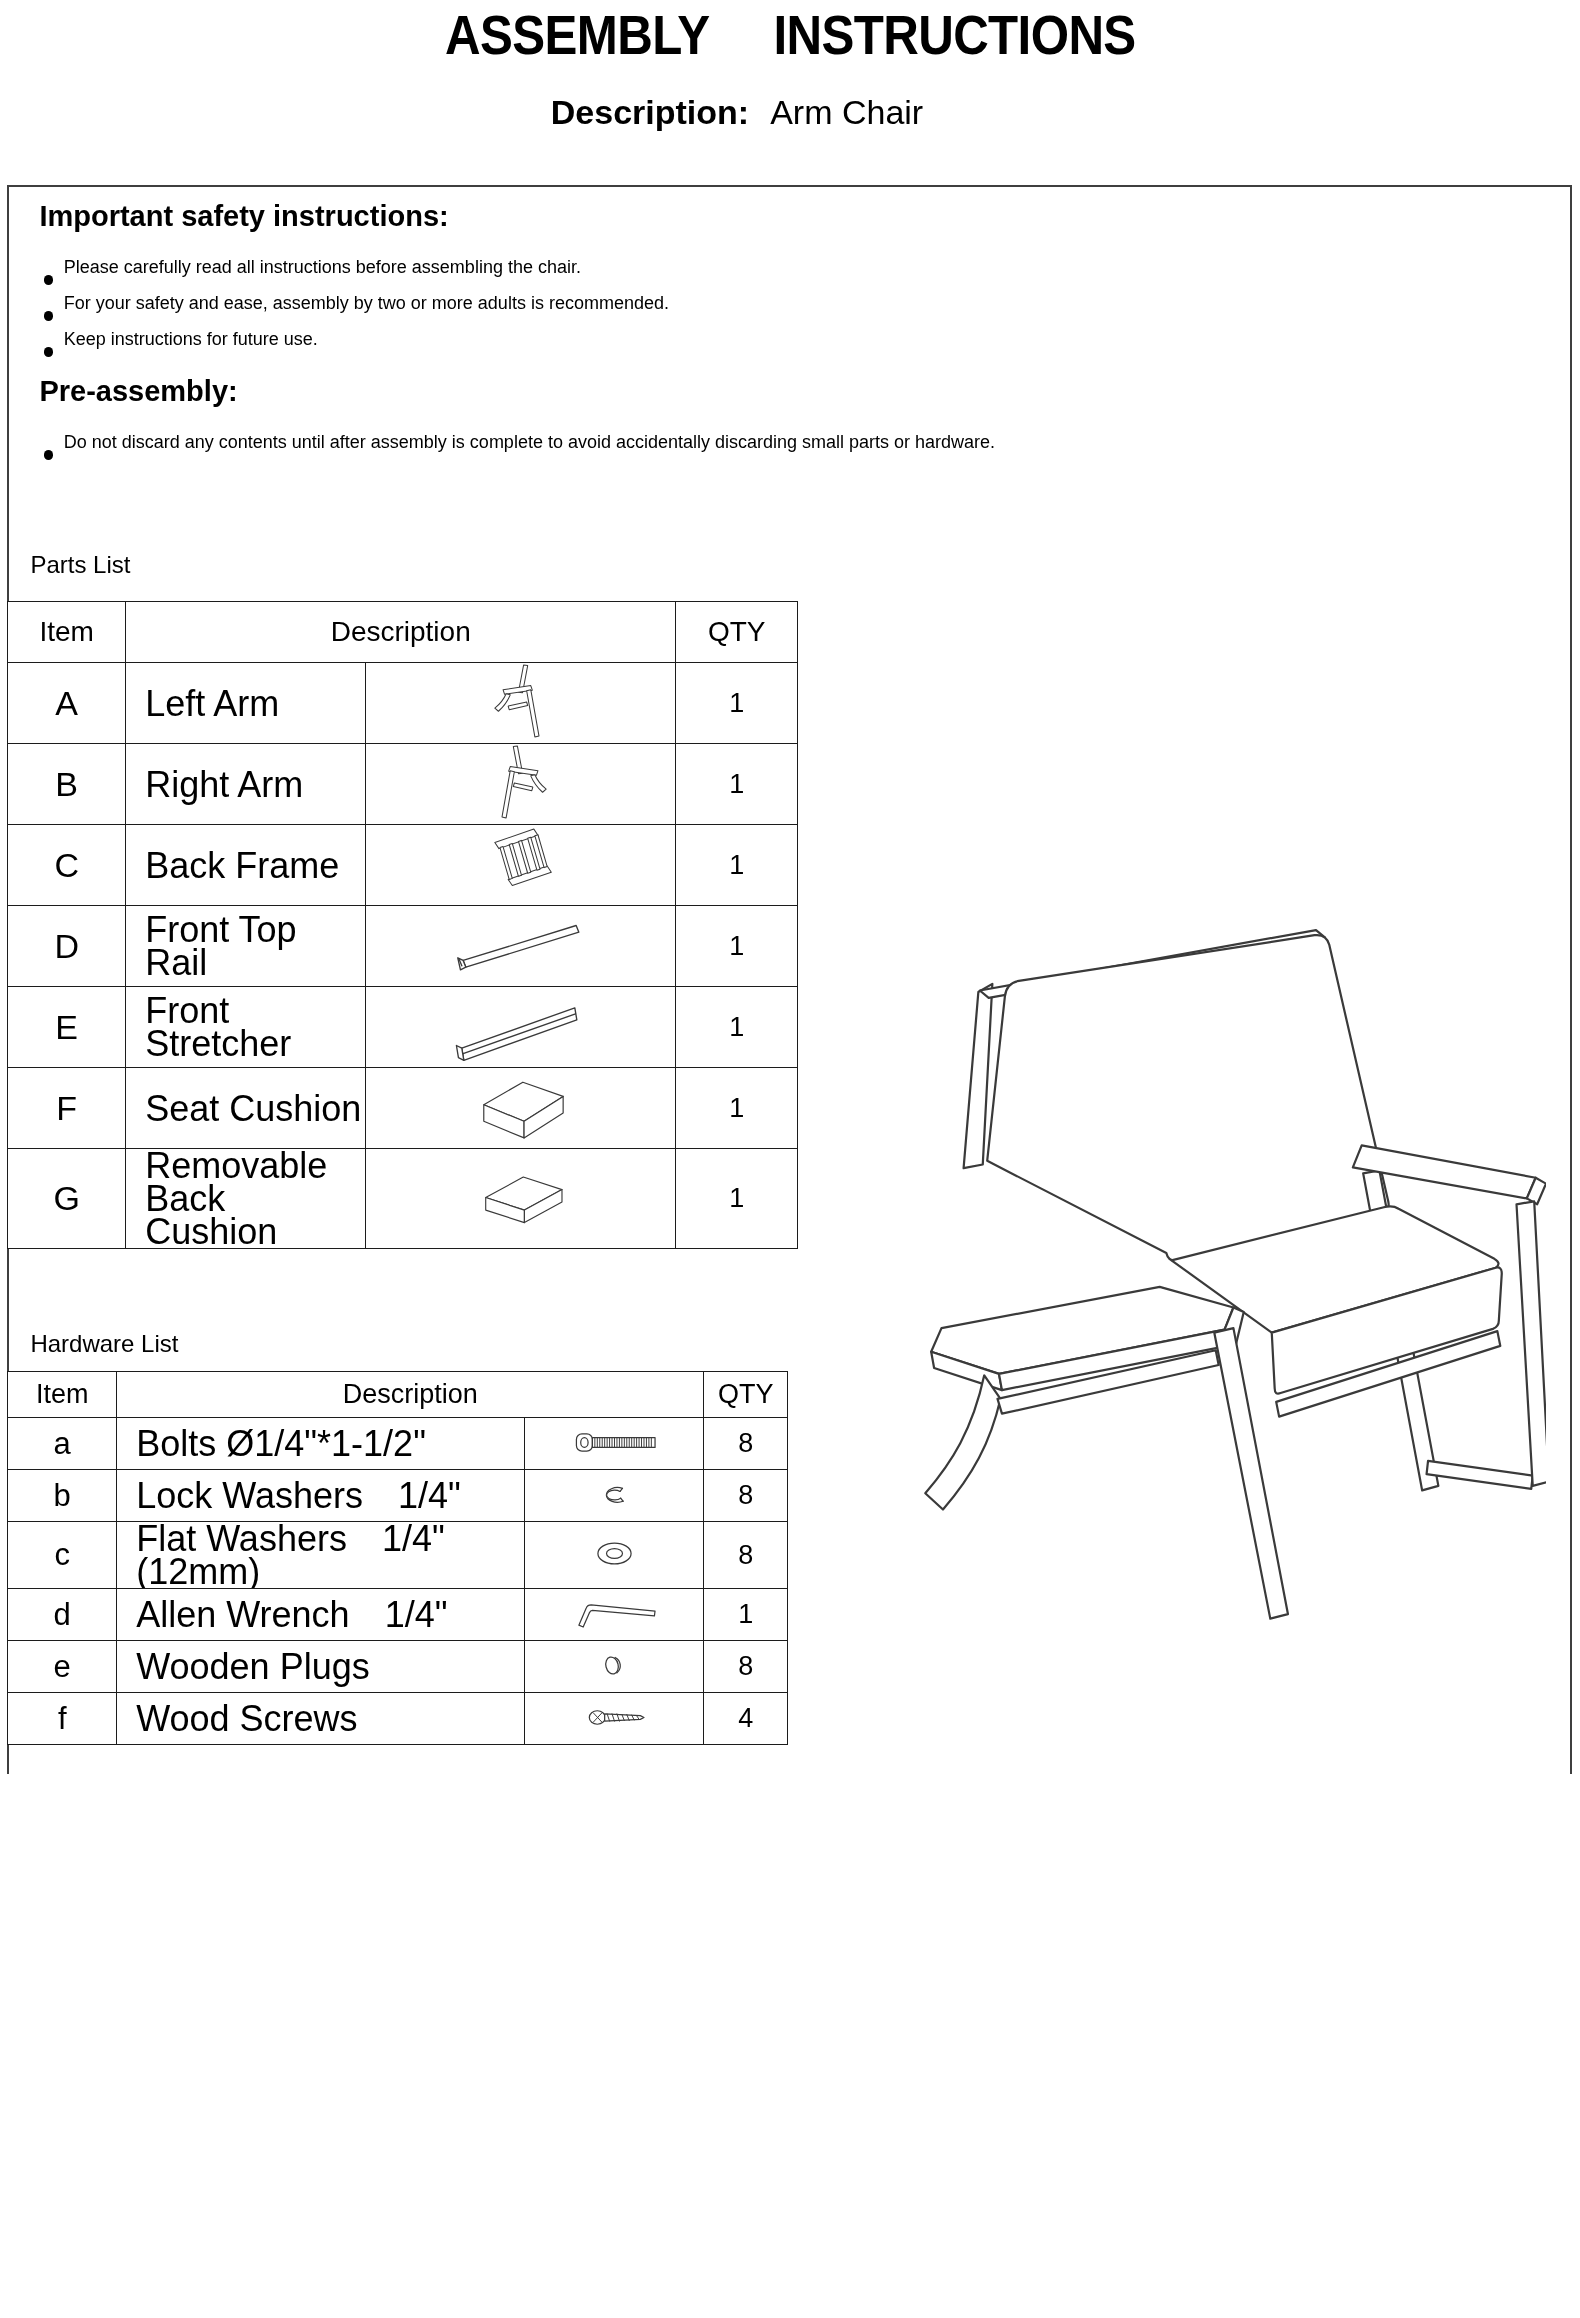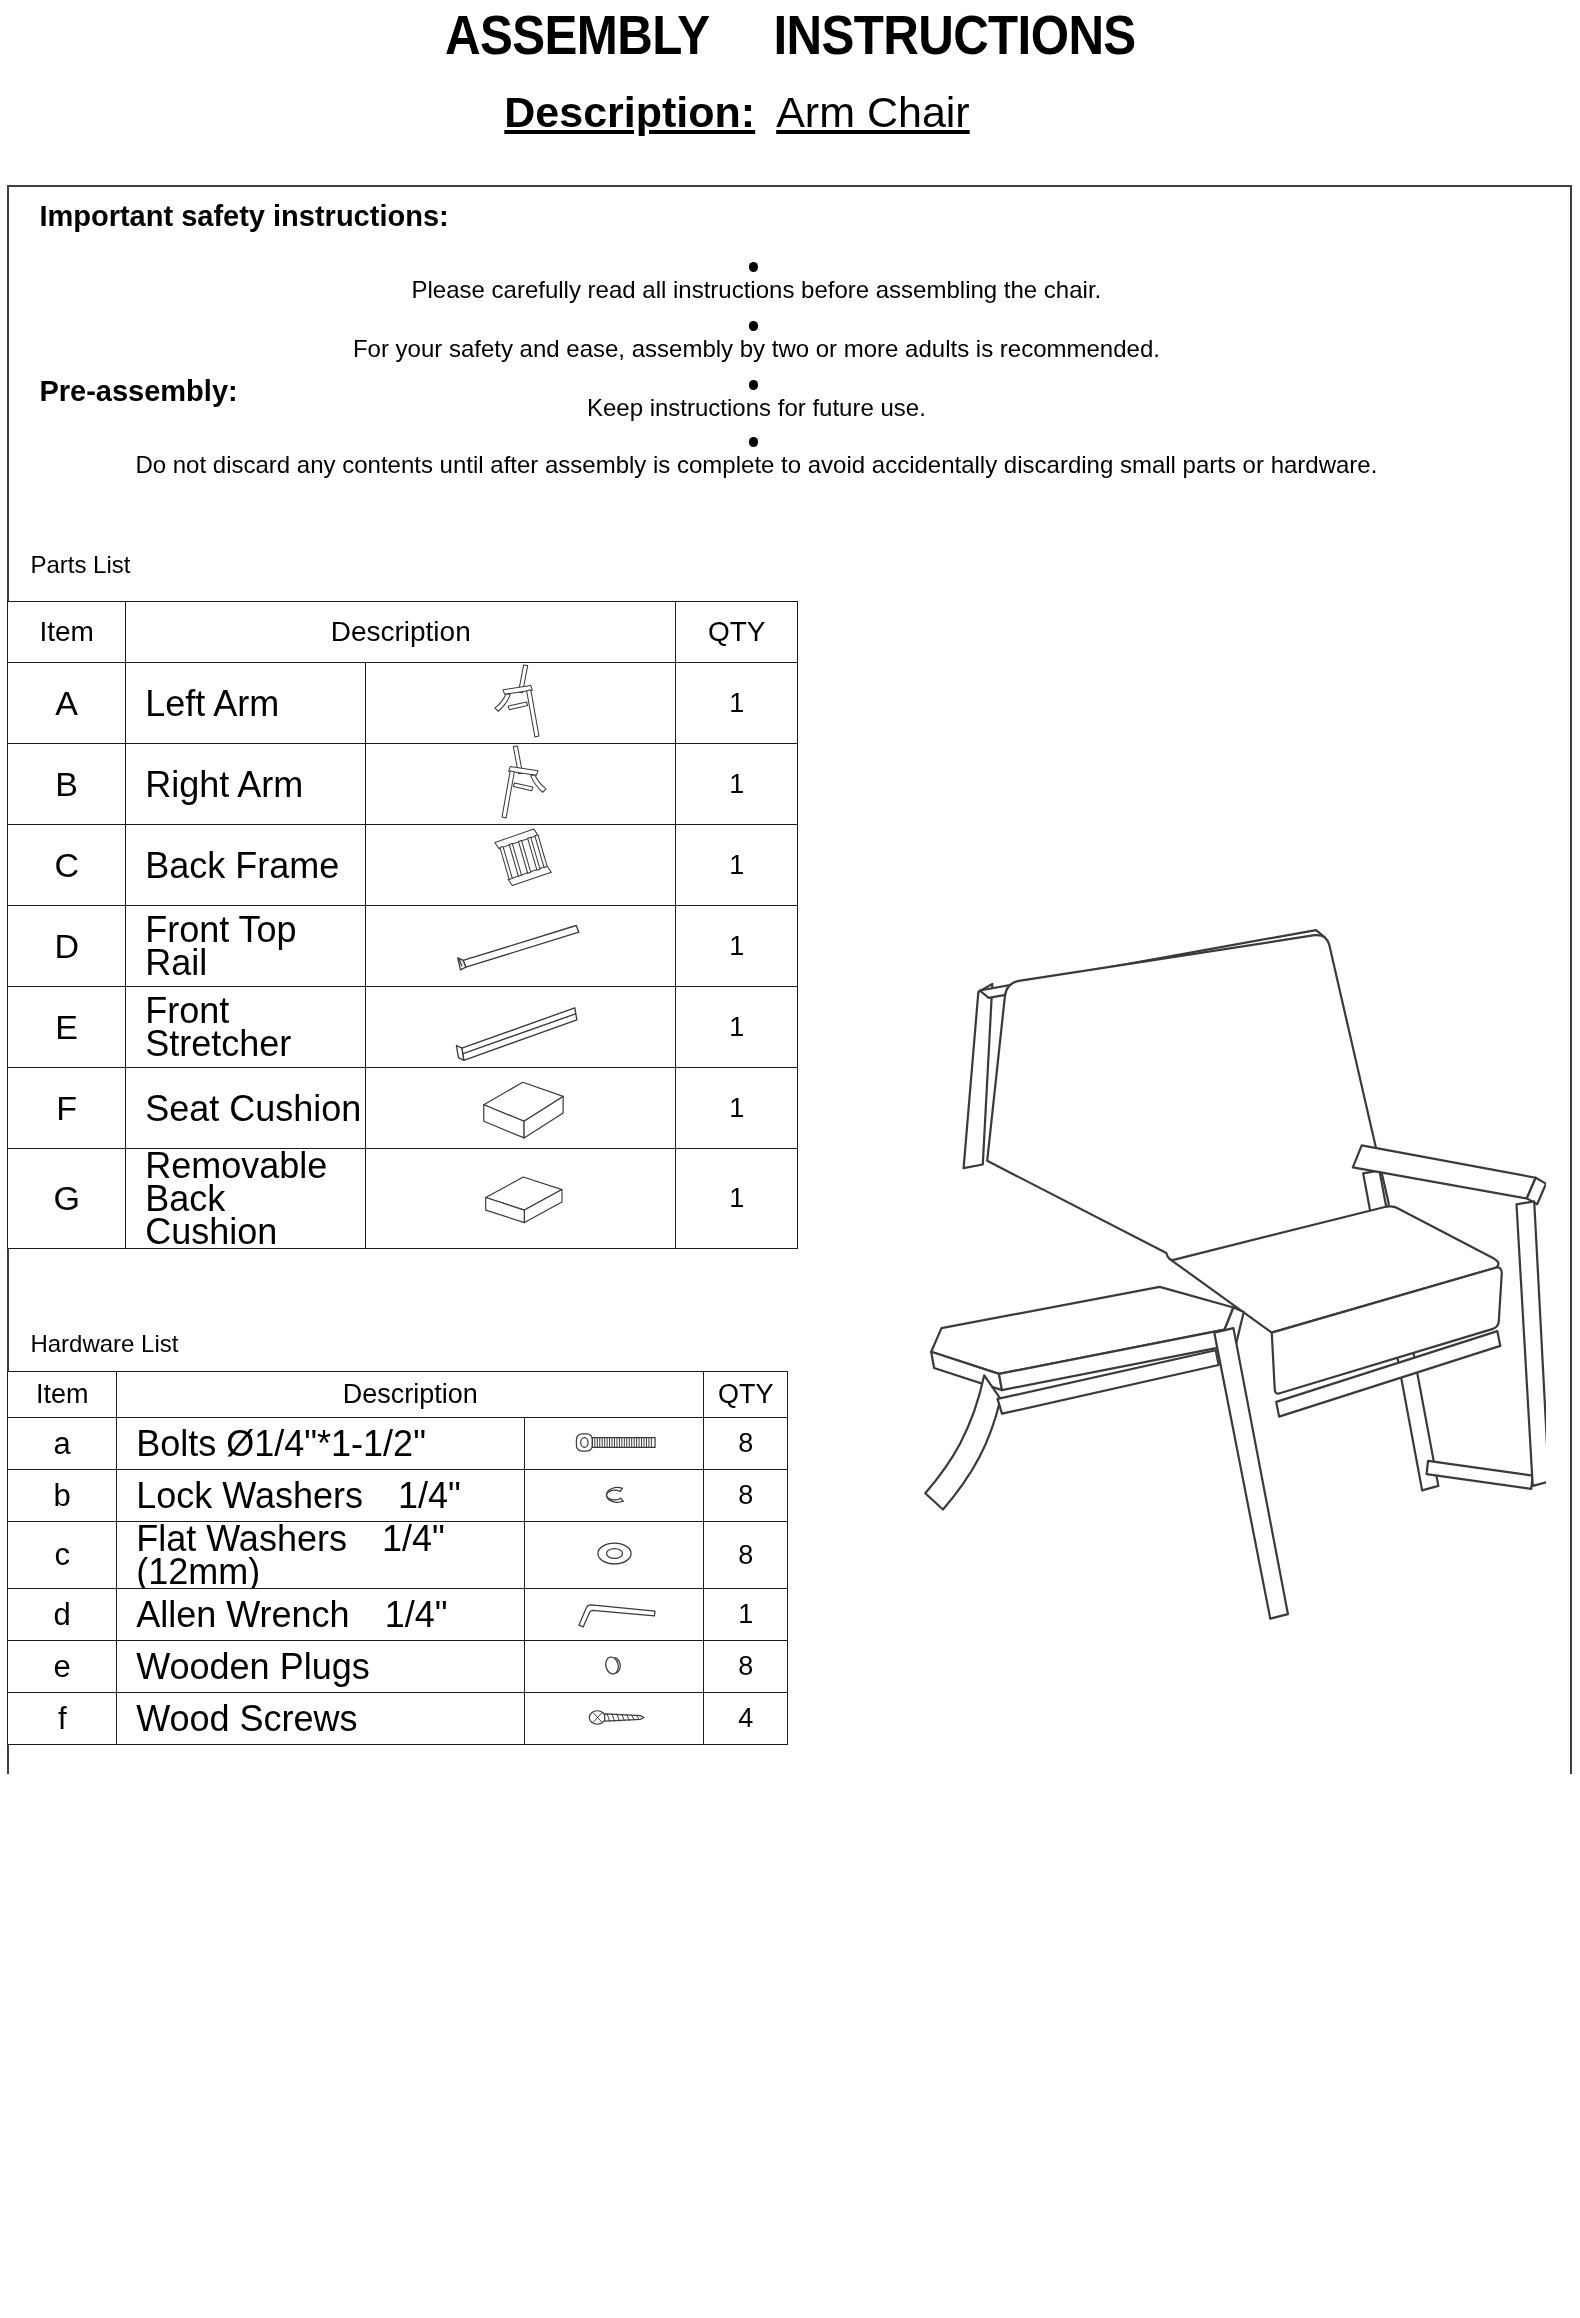--- a/index.html
+++ b/index.html
@@ -13,33 +13,33 @@
   }
   
   .title-row{position:absolute;top:0;left:0;width:100%;text-align:center;}
   .doc-title{
     display:inline-block;
     font-size:56px;font-weight:bold;line-height:70px;
     letter-spacing:-0.7px;word-spacing:22px;white-space:pre;
     transform:scaleX(0.88);transform-origin:50% 50%;
   }
   .subtitle-row{position:absolute;top:83px;left:0;width:100%;text-align:center;}
-  .subtitle-inner{display:inline-block;transform:translateX(-53px);font-size:43px;line-height:59px;text-decoration:underline;}
+  .subtitle-inner{display:inline-block;transform:translateX(-53px);font-size:34px;line-height:59px;}
   .subtitle-label{font-weight:bold;}
   .subtitle-value{font-weight:normal;margin-left:21px;}
   
   .main-box{
     position:absolute;left:7.4px;top:185px;
     width:1561px;height:2072px;
     border:2.2px solid #3f3f3f;background:#fff;
   }
   .sec-heading{position:absolute;font-size:29px;font-weight:bold;white-space:nowrap;}
   .list-heading{position:absolute;font-size:24px;font-weight:normal;white-space:nowrap;}
   .bullet-list{position:absolute;width:1434px;}
-  .bullet-item{display:flex;align-items:center;font-size:24px;line-height:36px;flex-direction:column;}
+  .bullet-item{display:flex;align-items:flex-end;font-size:18px;line-height:36px;}
   .bullet-dot{flex:0 0 9.6px;width:9.6px;height:9.6px;border-radius:50%;background:#000;margin:13.3px 10.3px 0 4.4px;}
   .bullet-text{flex:1 1 auto;}
   
   table{border-collapse:collapse;position:absolute;background:#fff;table-layout:fixed;padding-left:32px;}
   td,th{border:1.5px solid #1c1c1c;padding:0;overflow:hidden;}
   th{font-weight:normal;}
   .parts-table{left:-2.2px;top:414px;width:791px;}
   .parts-table tr.head{height:61px;}
   .parts-table tr.data{height:81px;}
   .parts-table th{font-size:28px;text-align:center;}

